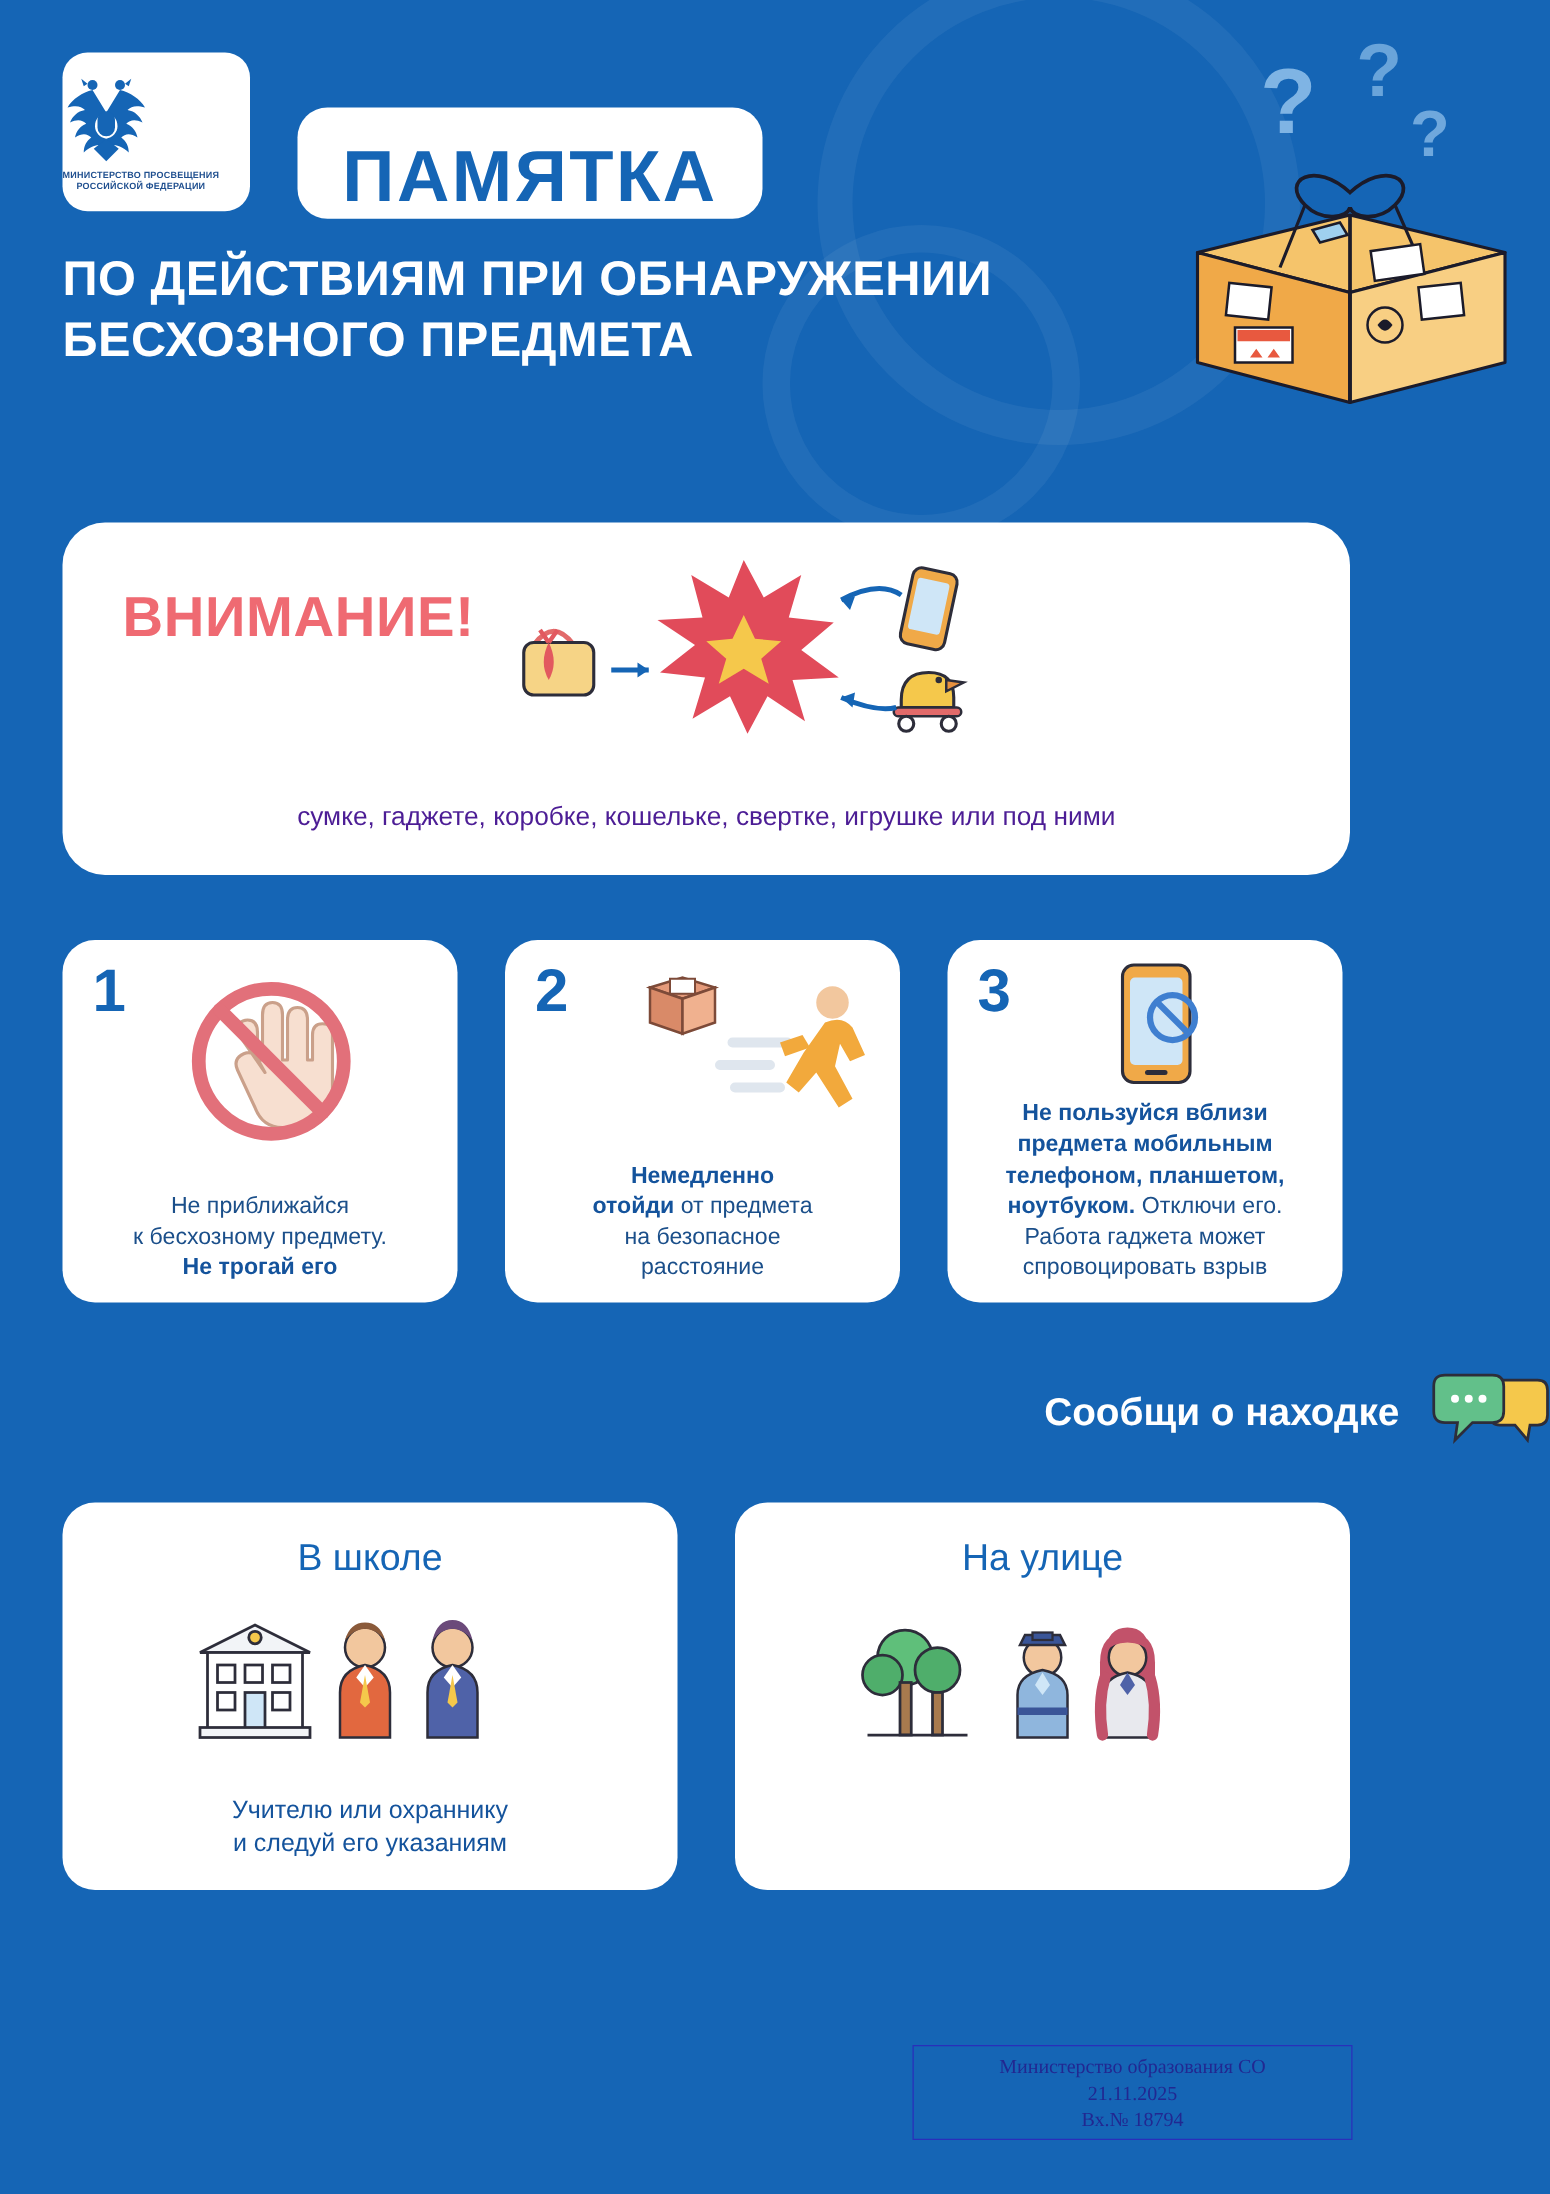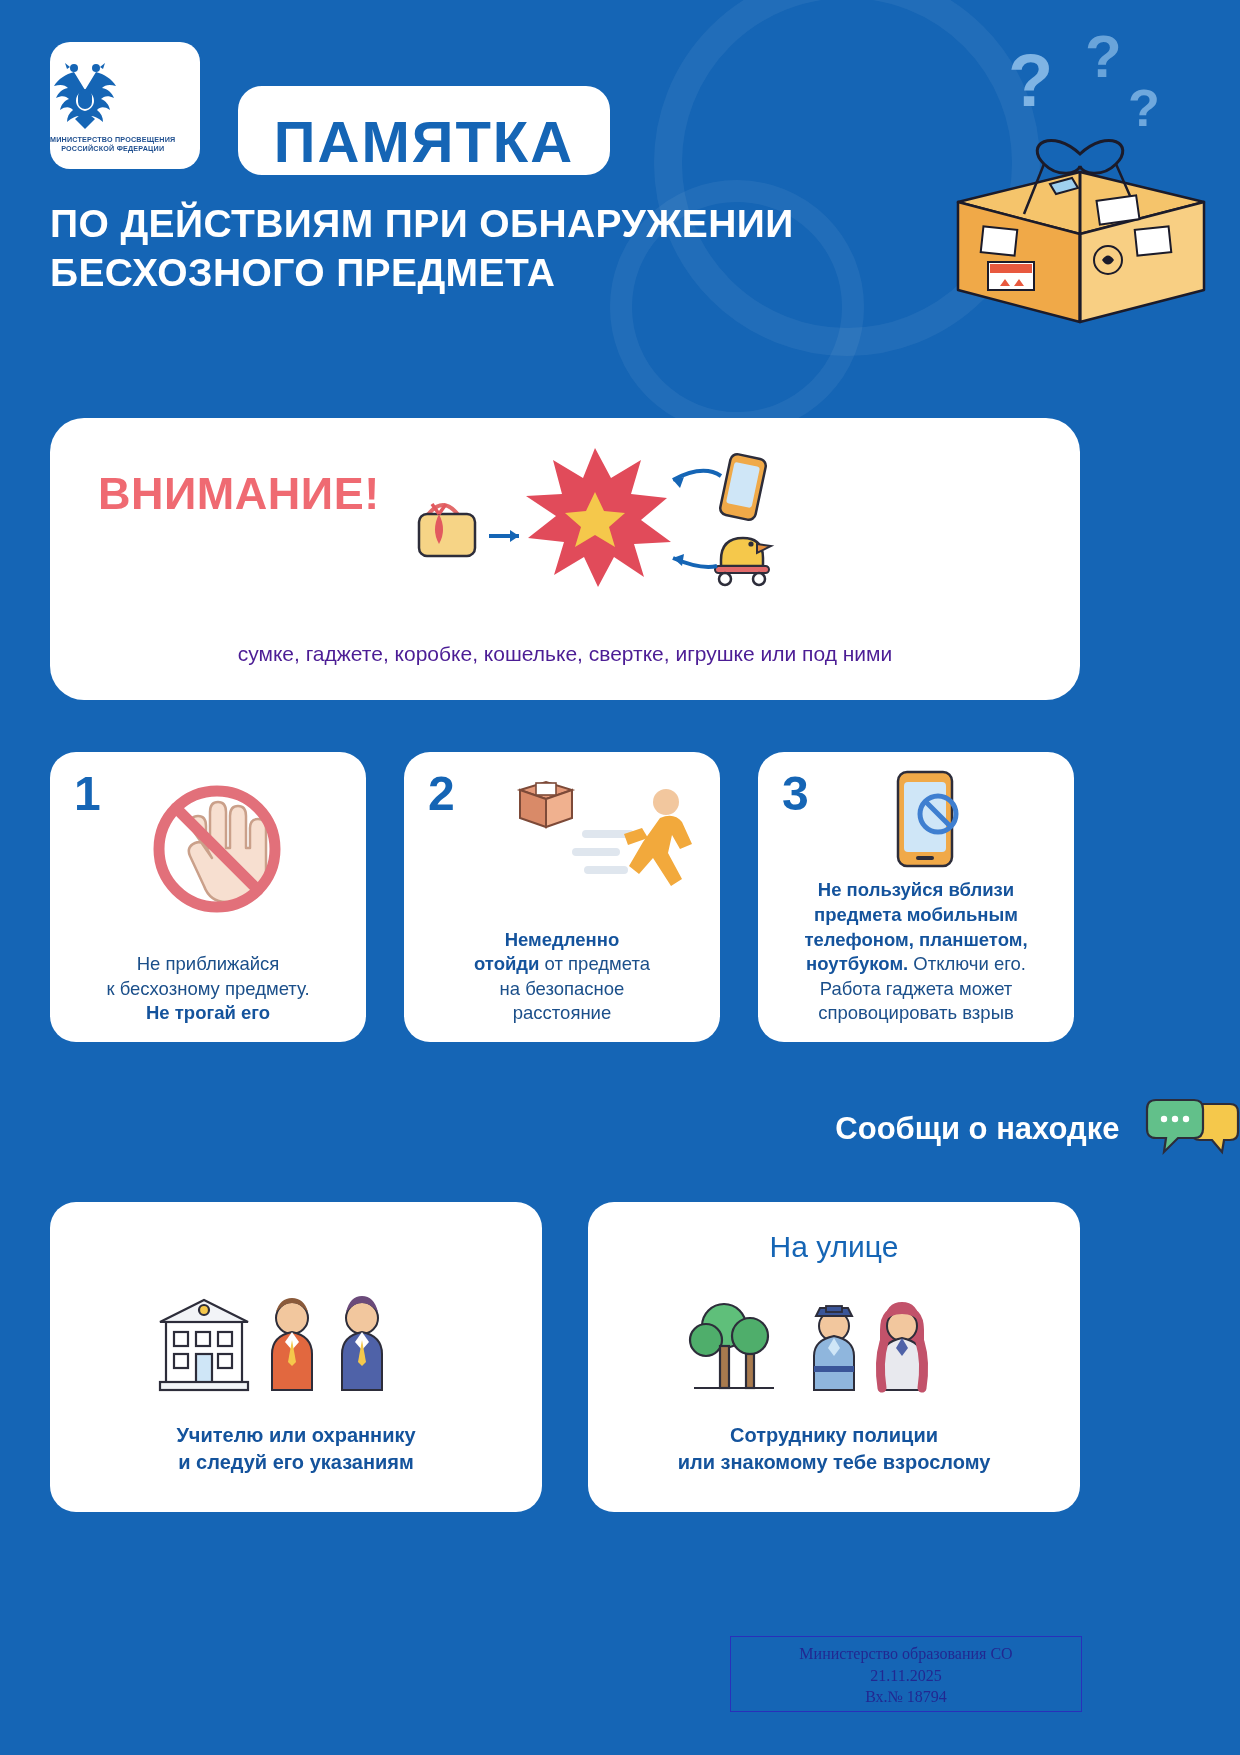--- a/index.html
+++ b/index.html
@@ -69,21 +69,21 @@
   .report{position:absolute;left:0;right:0;top:1098px;text-align:right;}
   .report-text{display:inline-block;color:#fff;font-size:31px;font-weight:bold;vertical-align:middle;}
   .report-ico{display:inline-block;vertical-align:middle;margin-left:20px;}
 
   
   .bot{width:492px;height:310px;top:1202px;border-radius:26px;}
   .bot1{left:50px;}
   .bot2{left:588px;}
   .bot-title{position:absolute;left:0;right:0;top:28px;text-align:center;color:#1565b5;font-size:30px;}
   .bot-ico{position:absolute;left:0;right:0;top:80px;text-align:center;}
-  .bot-text{position:absolute;left:16px;right:16px;bottom:36px;text-align:center;color:#14539c;font-size:20px;font-weight:bold;line-height:1.35;}
+  .bot-text{position:absolute;left:16px;right:16px;bottom:23px;text-align:center;color:#14539c;font-size:20px;font-weight:normal;line-height:1.35;}
 
   
   .stamp{
     position:absolute;left:730px;top:1636px;width:352px;height:76px;border:1.5px solid #2b2bbb;
     color:#23238f;font-family:"Liberation Serif", serif;font-size:16px;text-align:center;line-height:1.35;
     padding-top:6px;box-sizing:border-box;opacity:.92;
   }
 </style>
 </head>
 <body>
@@ -262,20 +262,21 @@
         <path d="M56 6 h30 q8 0 8 8 v20 q0 8 -8 8 h-6 l-2 12 -10 -12 h-12 q-8 0 -8 -8 v-20 q0 -8 8 -8z" fill="#f5c84b" stroke="#2d2d3a" stroke-width="2.2"></path>
         <path d="M12 2 h38 q9 0 9 9 v20 q0 9 -9 9 h-16 l-14 14 2 -14 h-10 q-9 0 -9 -9 v-20 q0 -9 9 -9z" fill="#62c08a" stroke="#2d2d3a" stroke-width="2.2"></path>
         <circle cx="20" cy="21" r="3.2" fill="#fff"></circle>
         <circle cx="31" cy="21" r="3.2" fill="#fff"></circle>
         <circle cx="42" cy="21" r="3.2" fill="#fff"></circle>
       </svg>
     </span>
   </div>
 
   <div class="card bot bot1">
+    <div class="bot-title">В школе</div>
     <div class="bot-ico">
       <svg width="300" height="120" viewBox="0 0 300 120">
 
         <g stroke="#2d2d3a" stroke-width="2.2" fill="#fff">
           <path d="M14 40 L58 18 L102 40 Z" fill="#f2f4f7"></path>
           <rect x="20" y="40" width="76" height="62" fill="#fff"></rect>
           <rect x="28" y="50" width="14" height="14"></rect>
             <rect x="50" y="50" width="14" height="14"></rect>
             <rect x="72" y="50" width="14" height="14"></rect>
           <rect x="28" y="72" width="14" height="14"></rect>
@@ -334,24 +335,20 @@
         <g>
           <path d="M218 24 q22 0 22 24 v32 h-44 v-32 q0 -24 22 -24z" fill="#c2526a"></path>
           <circle cx="218" cy="44" r="15" fill="#f2c79e" stroke="#2d2d3a" stroke-width="2"></circle>
           <path d="M200 40 q2 -20 18 -20 q16 0 18 20 q-6 -8 -18 -8 q-12 0 -18 8z" fill="#c2526a"></path>
           <path d="M198 108 v-32 q0 -16 20 -20 q20 4 20 20 v32z" fill="#e8e9ee" stroke="#2d2d3a" stroke-width="2"></path>
           <path d="M218 56 l-6 10 6 8 6 -8z" fill="#4f62a8"></path>
           <path d="M200 60 q-6 20 -2 46 M236 60 q6 20 2 46" stroke="#c2526a" stroke-width="9" fill="none" stroke-linecap="round"></path>
         </g>
       </svg>
     </div>
-    <div class="bot-text">
-      <span>Сотруднику полиции</span><br>
-      <span>или знакомому тебе взрослому</span>
-    </div>
   </div>
 
   <div class="stamp">
     <div>Министерство образования СО</div>
     <div>21.11.2025</div>
     <div>Вх.№ 18794</div>
   </div>
 
 </div>
 

